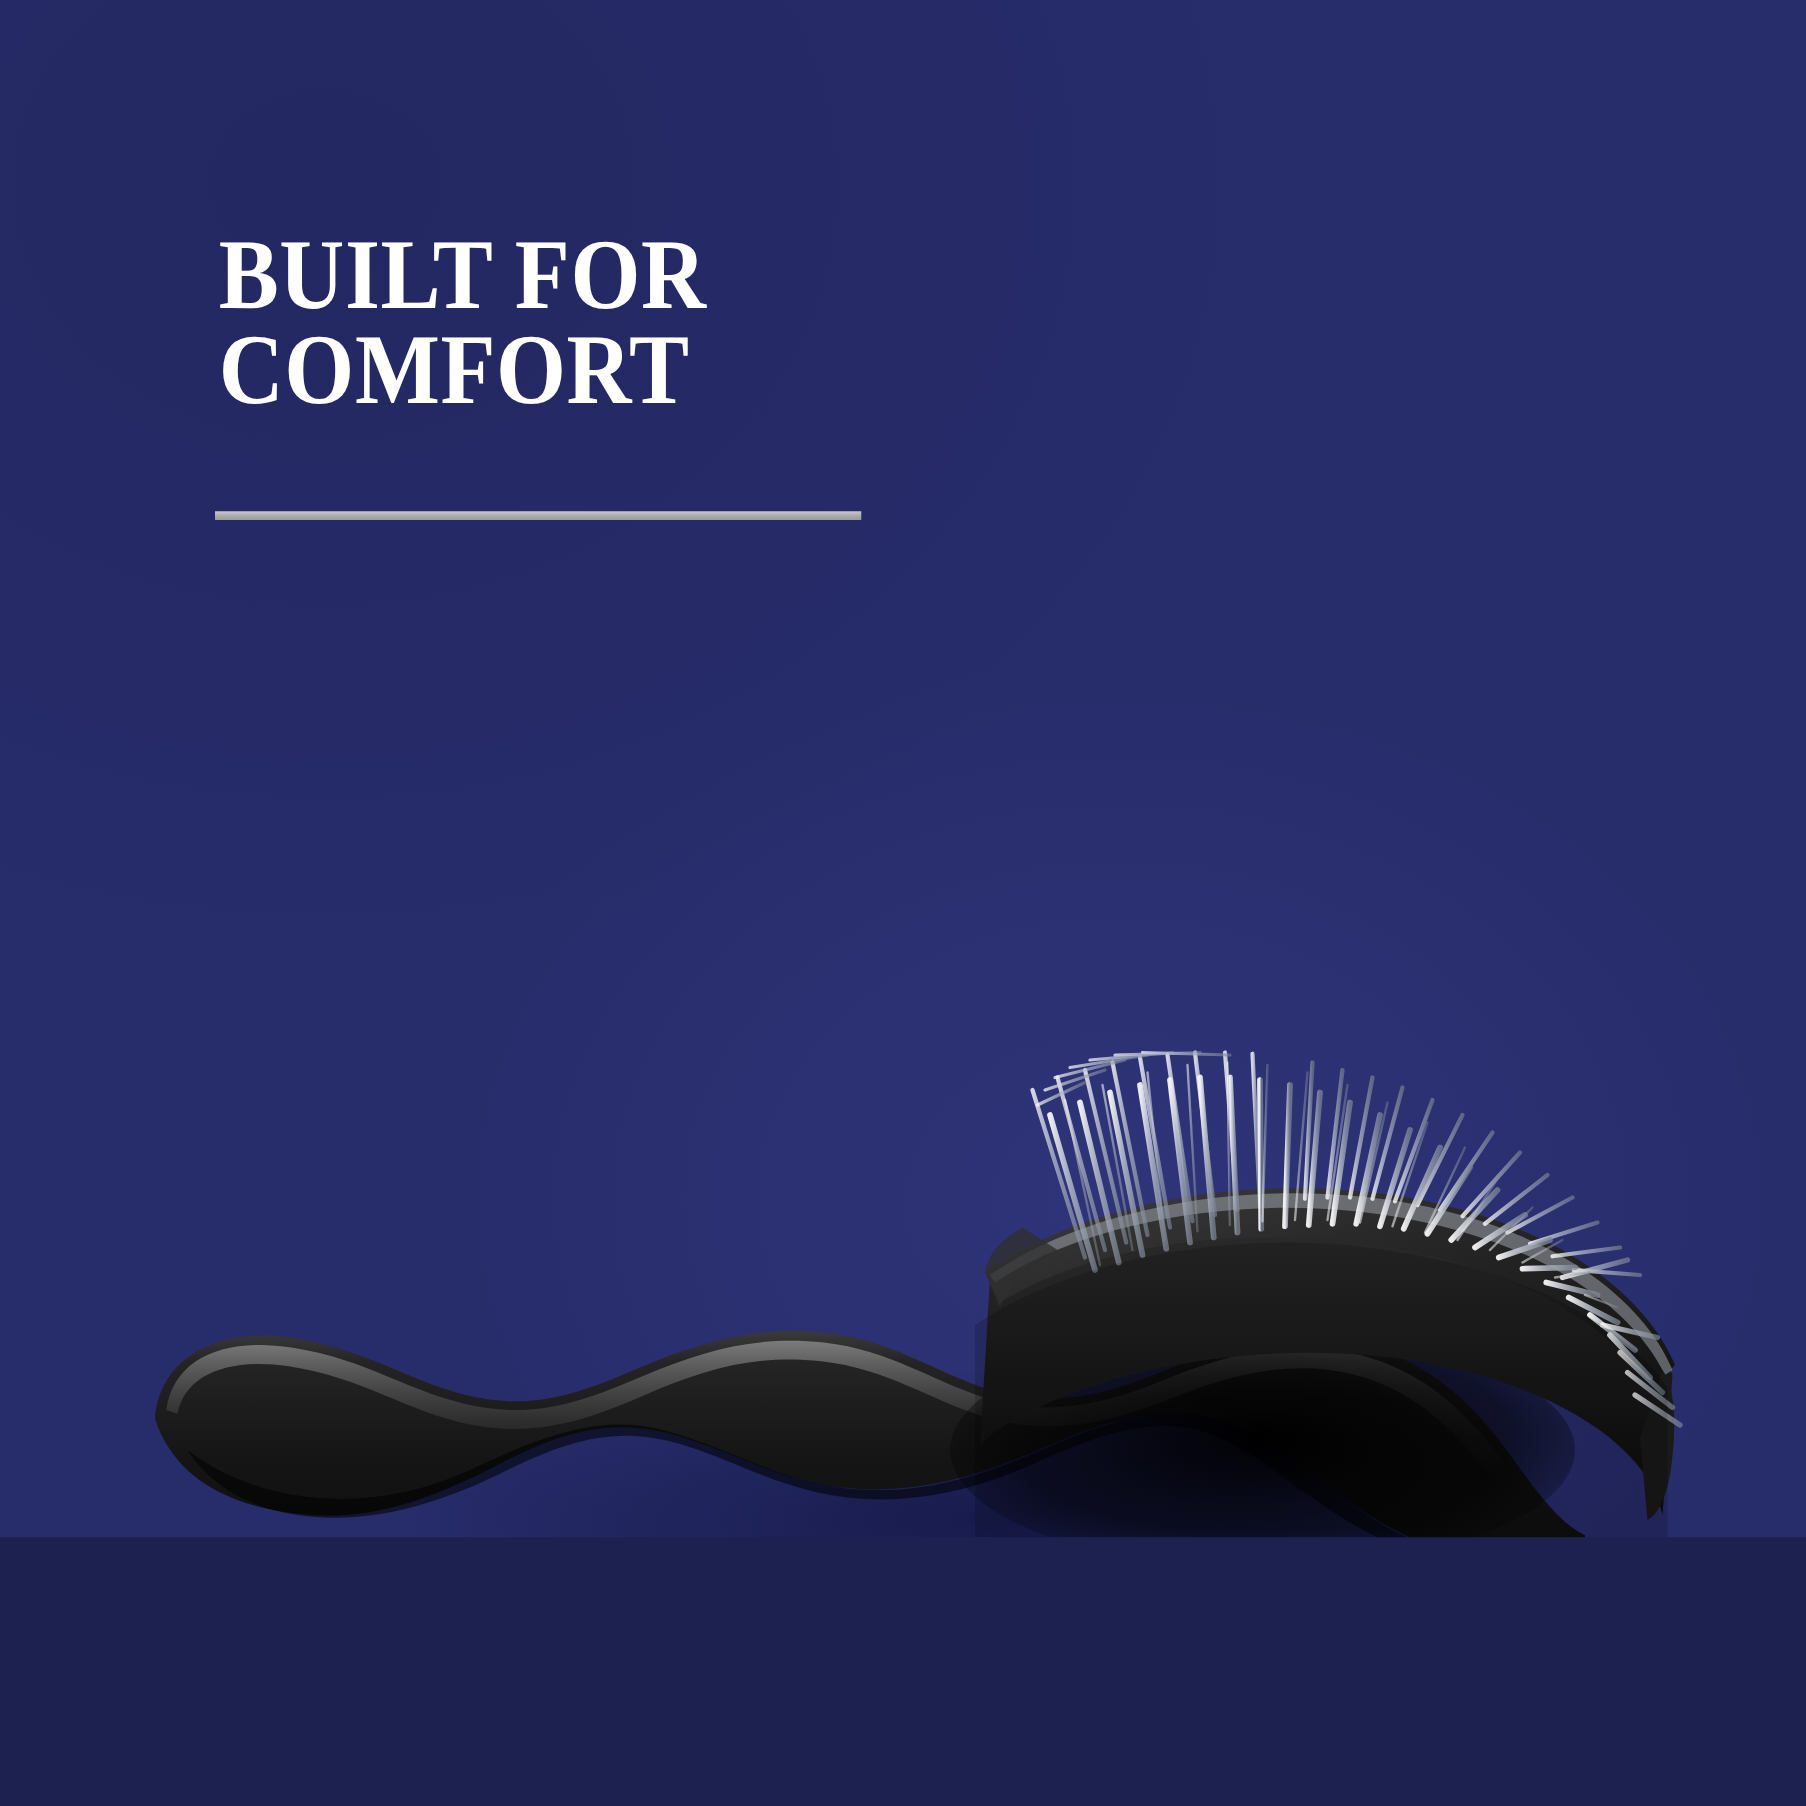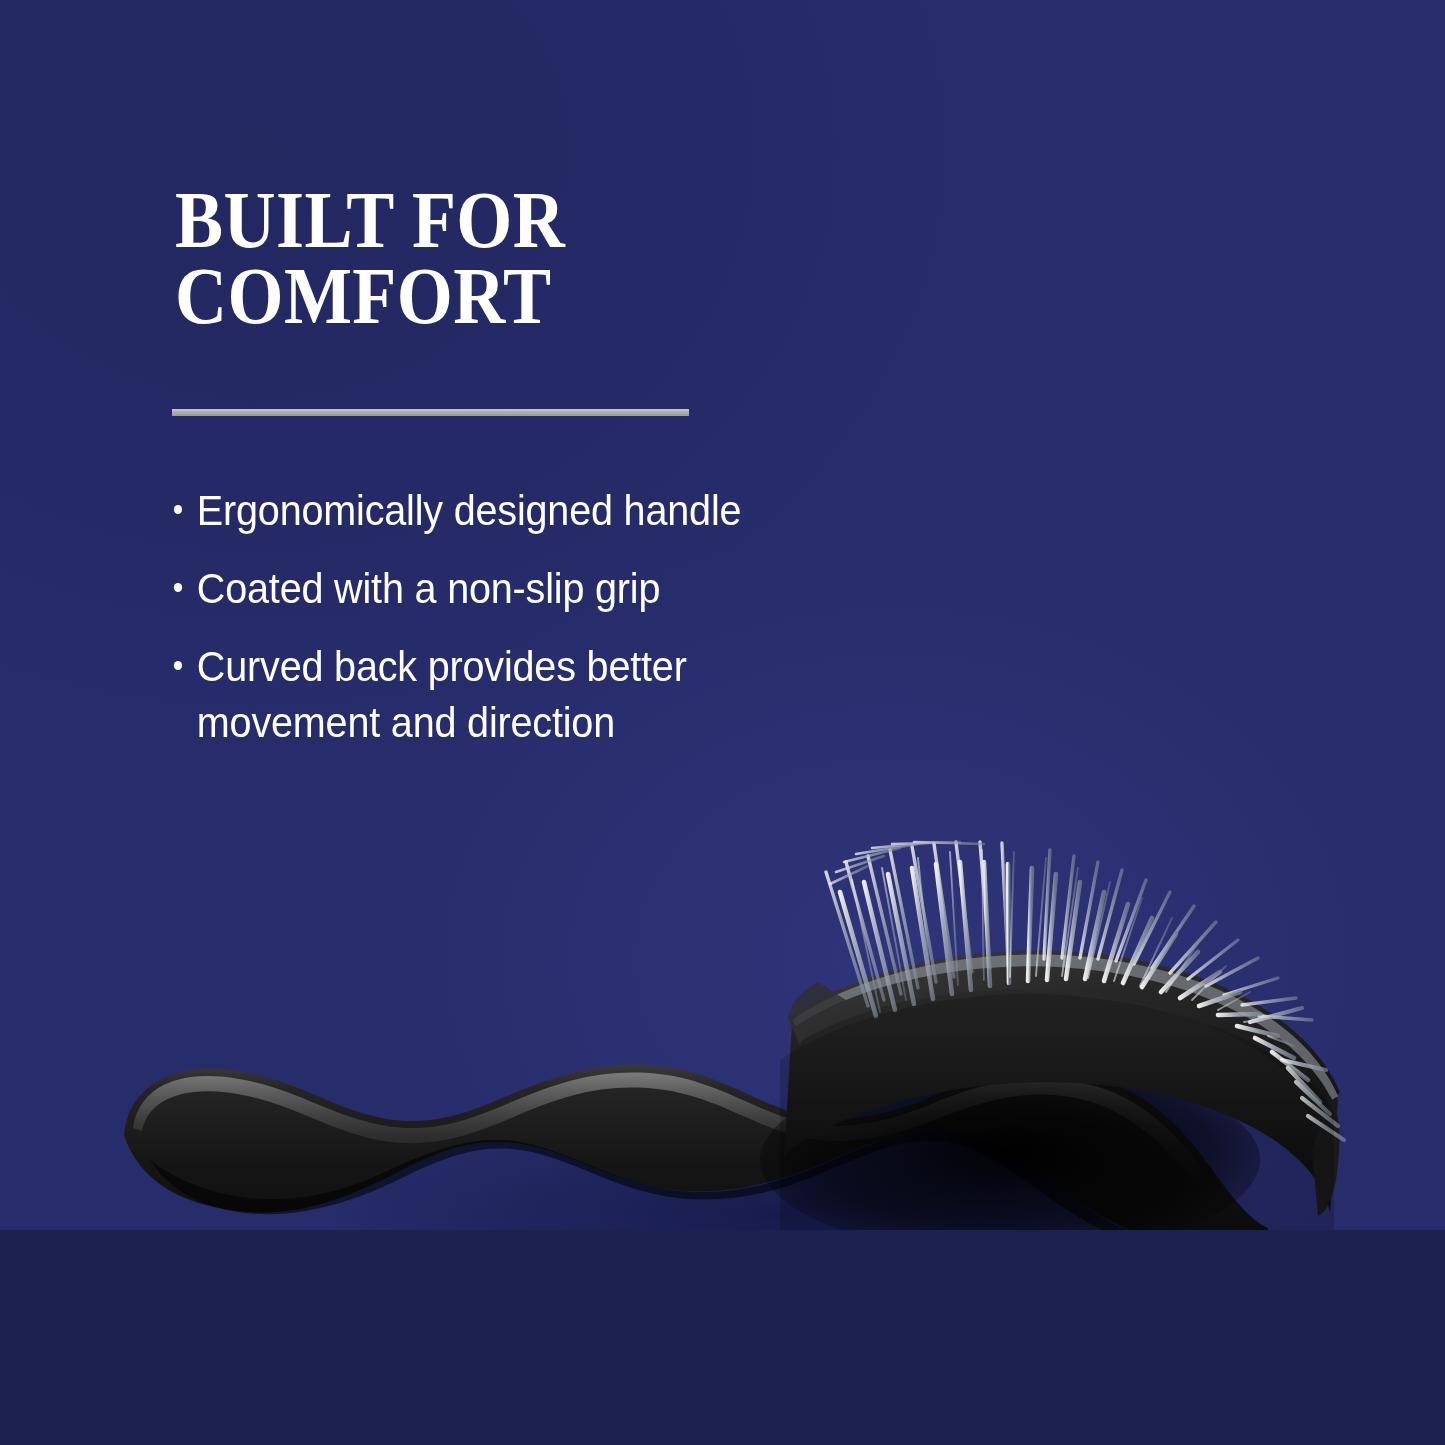--- a/index.html
+++ b/index.html
@@ -101,34 +101,20 @@
 
 <div id="stage">
 
   <div id="bg-tint"></div>
 
   <div id="headline">BUILT FOR
 COMFORT</div>
 
   <div id="divider"></div>
 
-  <div id="bullets">
-    <div class="bullet">
-      <span class="dot"></span>
-      <span>Ergonomically designed handle</span>
-    </div>
-    <div class="bullet">
-      <span class="dot"></span>
-      <span>Coated with a non-slip grip</span>
-    </div>
-    <div class="bullet">
-      <span class="dot"></span>
-      <span>Curved back provides better movement and direction</span>
-    </div>
-  </div>
 
   <div id="product">
     <svg width="1445" height="1445" viewBox="0 0 1445 1445" xmlns="http://www.w3.org/2000/svg">
       <defs>
 
         <linearGradient id="handleGrad" x1="0" y1="0" x2="0" y2="1">
           <stop offset="0%" stop-color="#3a3a3a"></stop>
           <stop offset="14%" stop-color="#242424"></stop>
           <stop offset="55%" stop-color="#151515"></stop>
           <stop offset="100%" stop-color="#0d0d0d"></stop>

